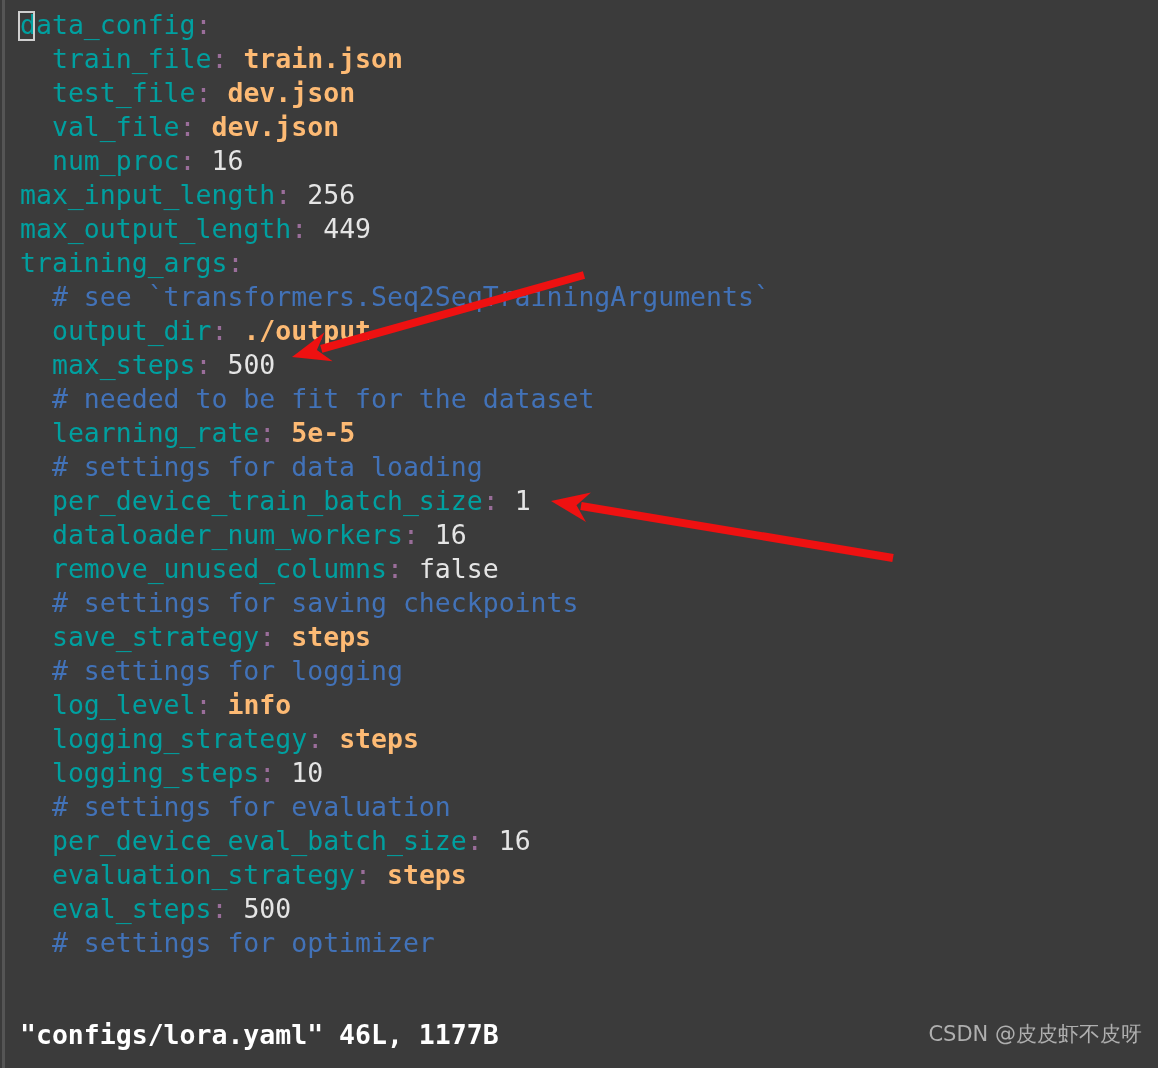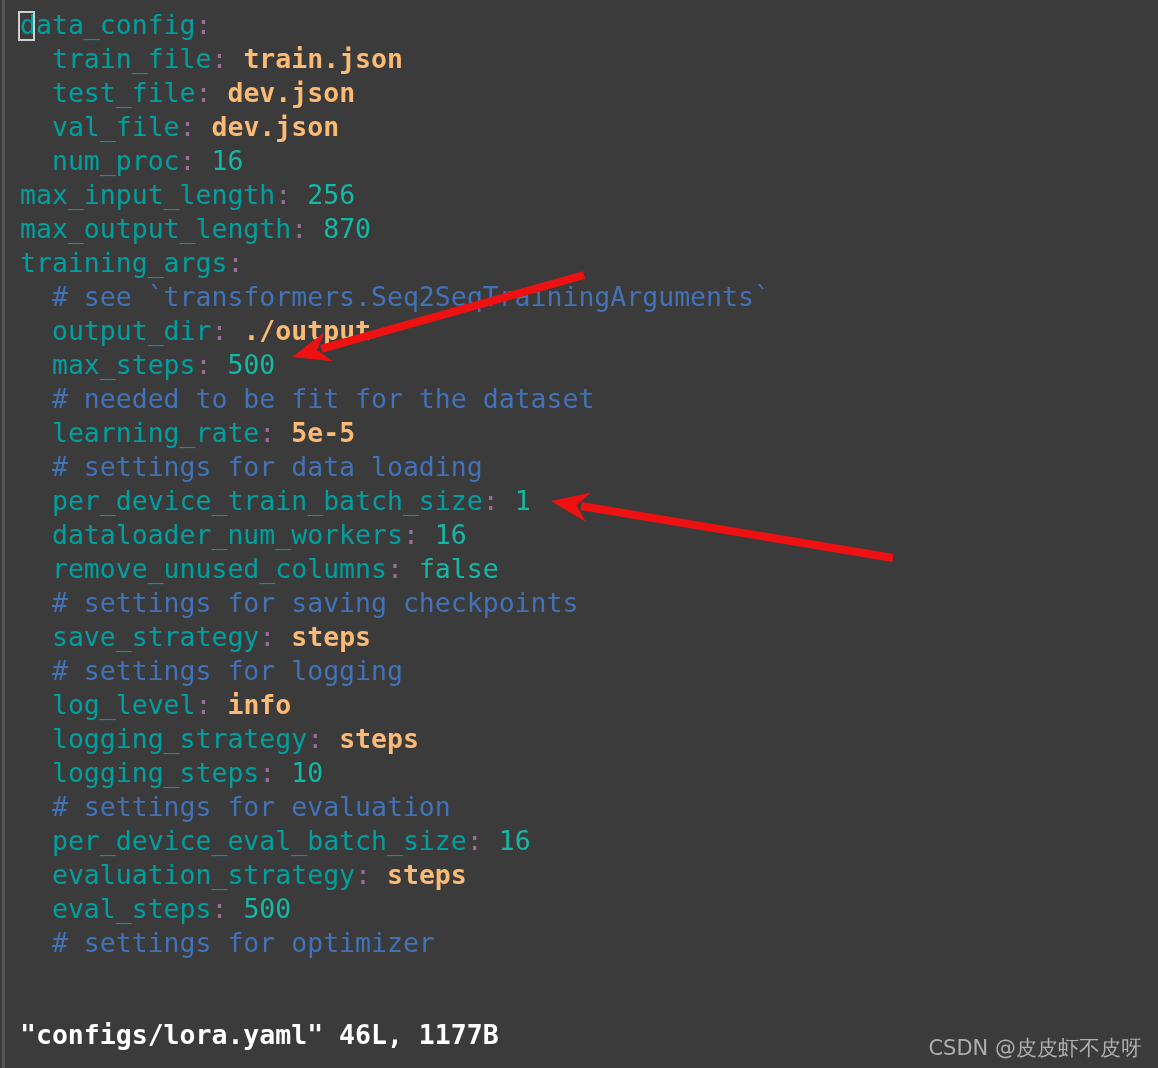--- a/index.html
+++ b/index.html
@@ -36,21 +36,21 @@
     height: 34px;
     line-height: 34px;
     white-space: pre;
     font-size: 26.5px;
     letter-spacing: 0px;
     padding-left: 20px;
     font-family: "DejaVu Sans Mono", "Liberation Mono", monospace;
   }
   .tok-key     { color: #00a0a0; }
   .tok-colon   { color: #9a6e9a; }
-  .tok-num     { color: #14b8a6; }
+  .tok-num     { color: #e5e5e5; }
   .tok-str     { color: #fdba74; font-weight: bold; }
   .tok-comment { color: #4272b8; }
 
   
   .cursor {
     display: inline-block;
     position: relative;
   }
   .cursor::after {
     content: "";
@@ -83,21 +83,21 @@
     left: 0;
     top: 0;
     width: 1158px;
     height: 1068px;
     pointer-events: none;
   }
 
   .watermark {
     position: absolute;
     right: 16px;
-    bottom: 6px;
+    bottom: 20px;
     color: #b9b9b9;
     font-size: 21px;
     font-family: "DejaVu Sans", "Liberation Sans", sans-serif;
     white-space: pre;
     opacity: 0.92;
   }
 </style>
 </head>
 <body>
 
@@ -105,21 +105,21 @@
 
   <div class="win-border"></div>
 
   <div class="code-area" id="code-area">
       <div class="line"><span class="tok-key"><span class="cursor">d</span>ata_config</span><span class="tok-colon">:</span></div>
       <div class="line">  <span class="tok-key">train_file</span><span class="tok-colon">:</span> <span class="tok-str">train.json</span></div>
       <div class="line">  <span class="tok-key">test_file</span><span class="tok-colon">:</span> <span class="tok-str">dev.json</span></div>
       <div class="line">  <span class="tok-key">val_file</span><span class="tok-colon">:</span> <span class="tok-str">dev.json</span></div>
       <div class="line">  <span class="tok-key">num_proc</span><span class="tok-colon">:</span> <span class="tok-num">16</span></div>
       <div class="line"><span class="tok-key">max_input_length</span><span class="tok-colon">:</span> <span class="tok-num">256</span></div>
-      <div class="line"><span class="tok-key">max_output_length</span><span class="tok-colon">:</span> <span class="tok-num">870</span></div>
+      <div class="line"><span class="tok-key">max_output_length</span><span class="tok-colon">:</span> <span class="tok-num">449</span></div>
       <div class="line"><span class="tok-key">training_args</span><span class="tok-colon">:</span></div>
       <div class="line">  <span class="tok-comment"># see `transformers.Seq2SeqTrainingArguments`</span></div>
       <div class="line">  <span class="tok-key">output_dir</span><span class="tok-colon">:</span> <span class="tok-str">./output</span></div>
       <div class="line">  <span class="tok-key">max_steps</span><span class="tok-colon">:</span> <span class="tok-num">500</span></div>
       <div class="line">  <span class="tok-comment"># needed to be fit for the dataset</span></div>
       <div class="line">  <span class="tok-key">learning_rate</span><span class="tok-colon">:</span> <span class="tok-str">5e-5</span></div>
       <div class="line">  <span class="tok-comment"># settings for data loading</span></div>
       <div class="line">  <span class="tok-key">per_device_train_batch_size</span><span class="tok-colon">:</span> <span class="tok-num">1</span></div>
       <div class="line">  <span class="tok-key">dataloader_num_workers</span><span class="tok-colon">:</span> <span class="tok-num">16</span></div>
       <div class="line">  <span class="tok-key">remove_unused_columns</span><span class="tok-colon">:</span> <span class="tok-num">false</span></div>

